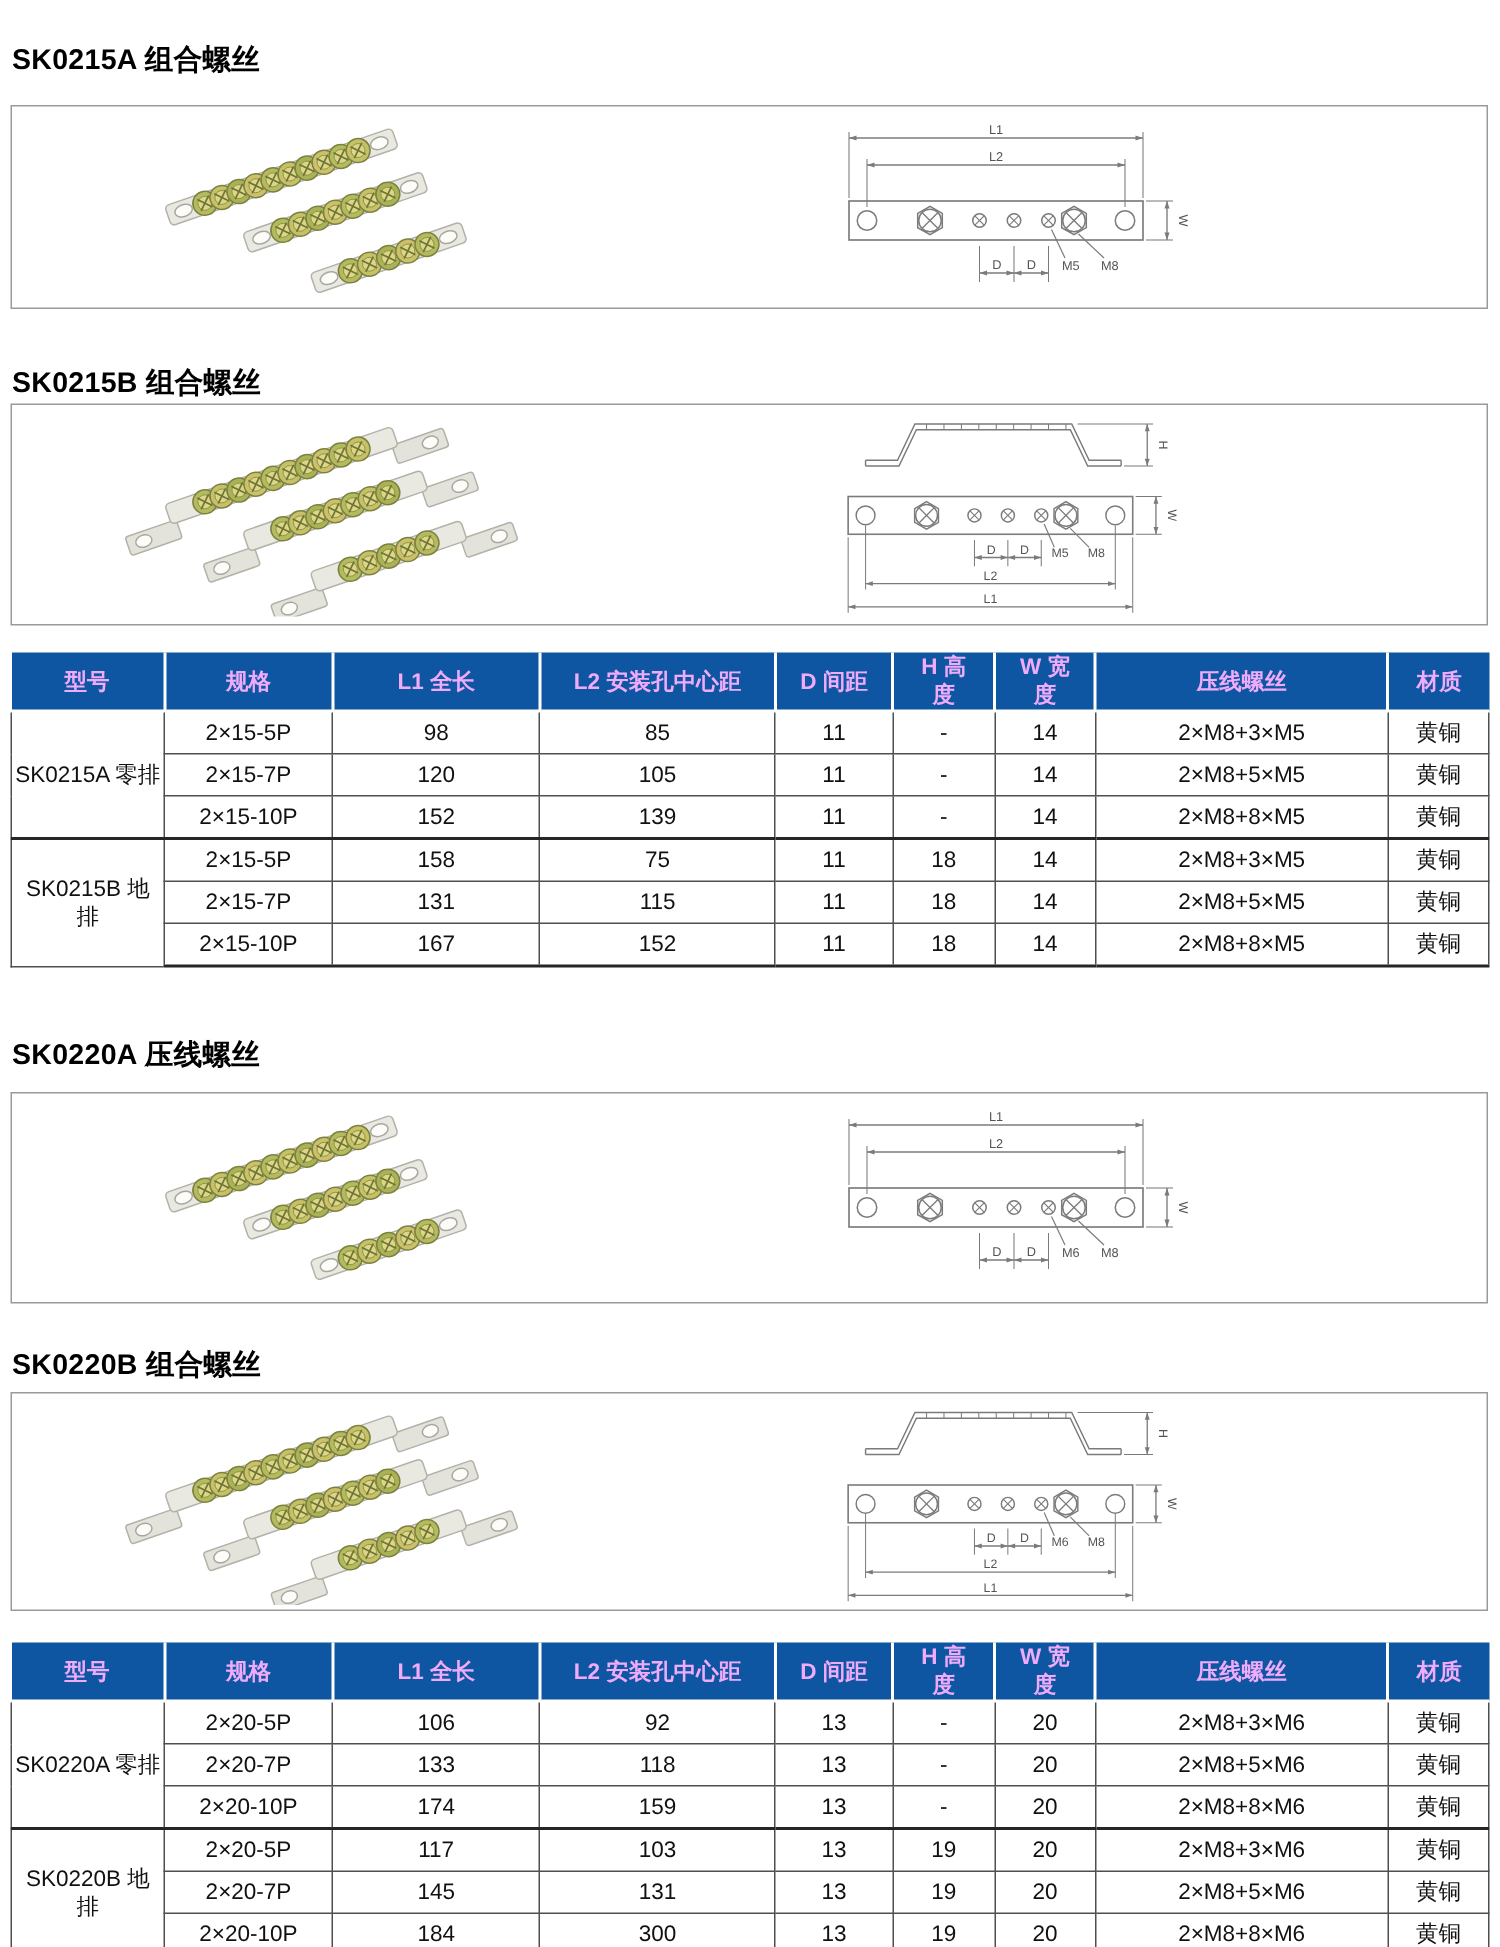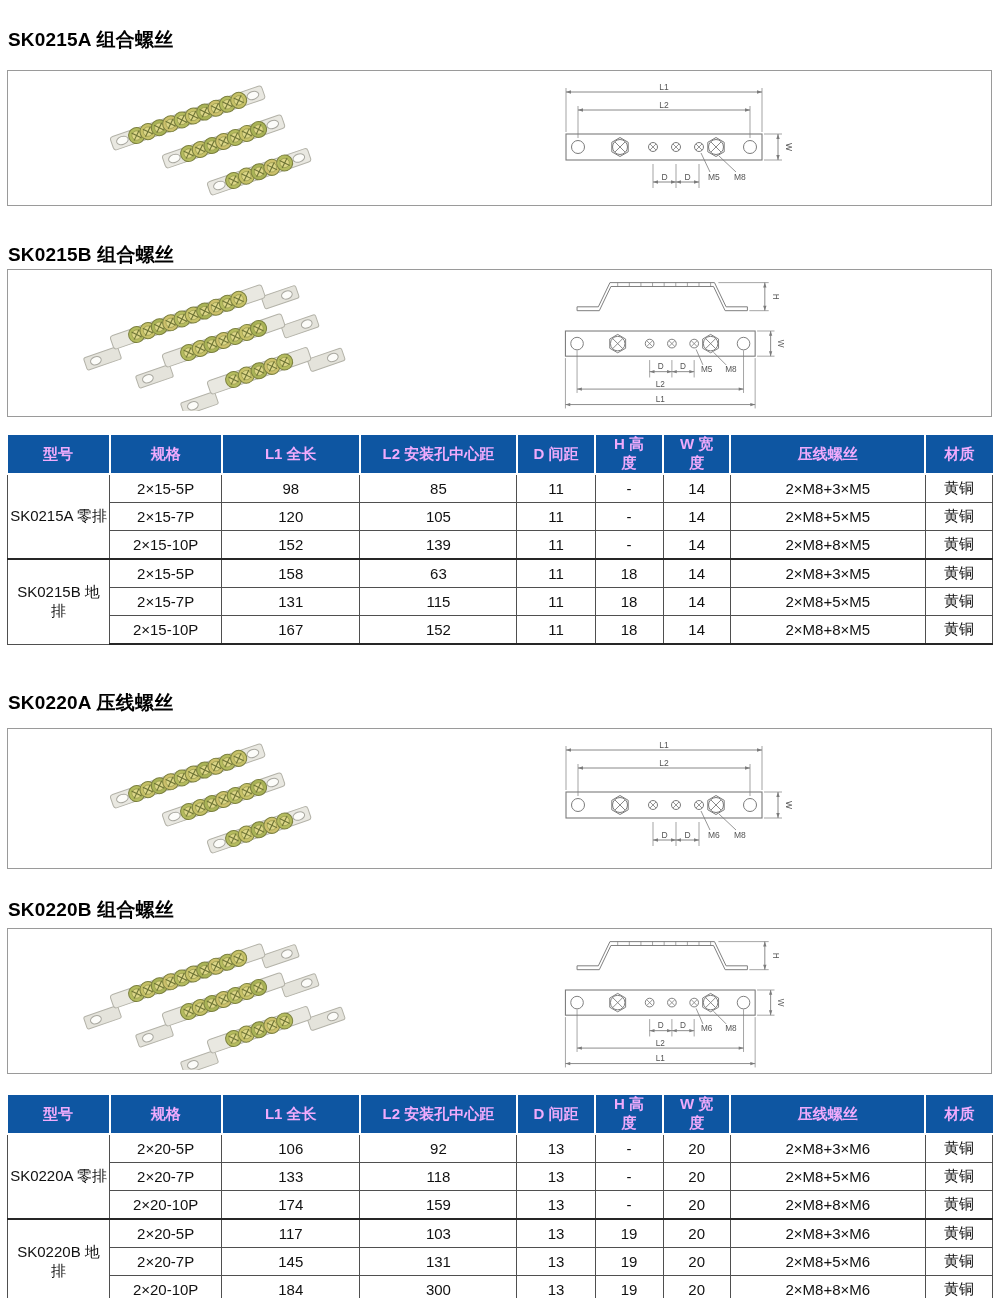--- a/index.html
+++ b/index.html
@@ -447,21 +447,21 @@
           <td>11</td>
           <td>-</td>
           <td>14</td>
           <td>2×M8+8×M5</td>
           <td>黄铜</td>
         </tr>
         <tr class="group-sep">
           <td rowspan="3">SK0215B 地排</td>
           <td>2×15-5P</td>
           <td>158</td>
-          <td>63</td>
+          <td>75</td>
           <td>11</td>
           <td>18</td>
           <td>14</td>
           <td>2×M8+3×M5</td>
           <td>黄铜</td>
         </tr>
         <tr>
           <td>2×15-7P</td>
           <td>131</td>
           <td>115</td>

